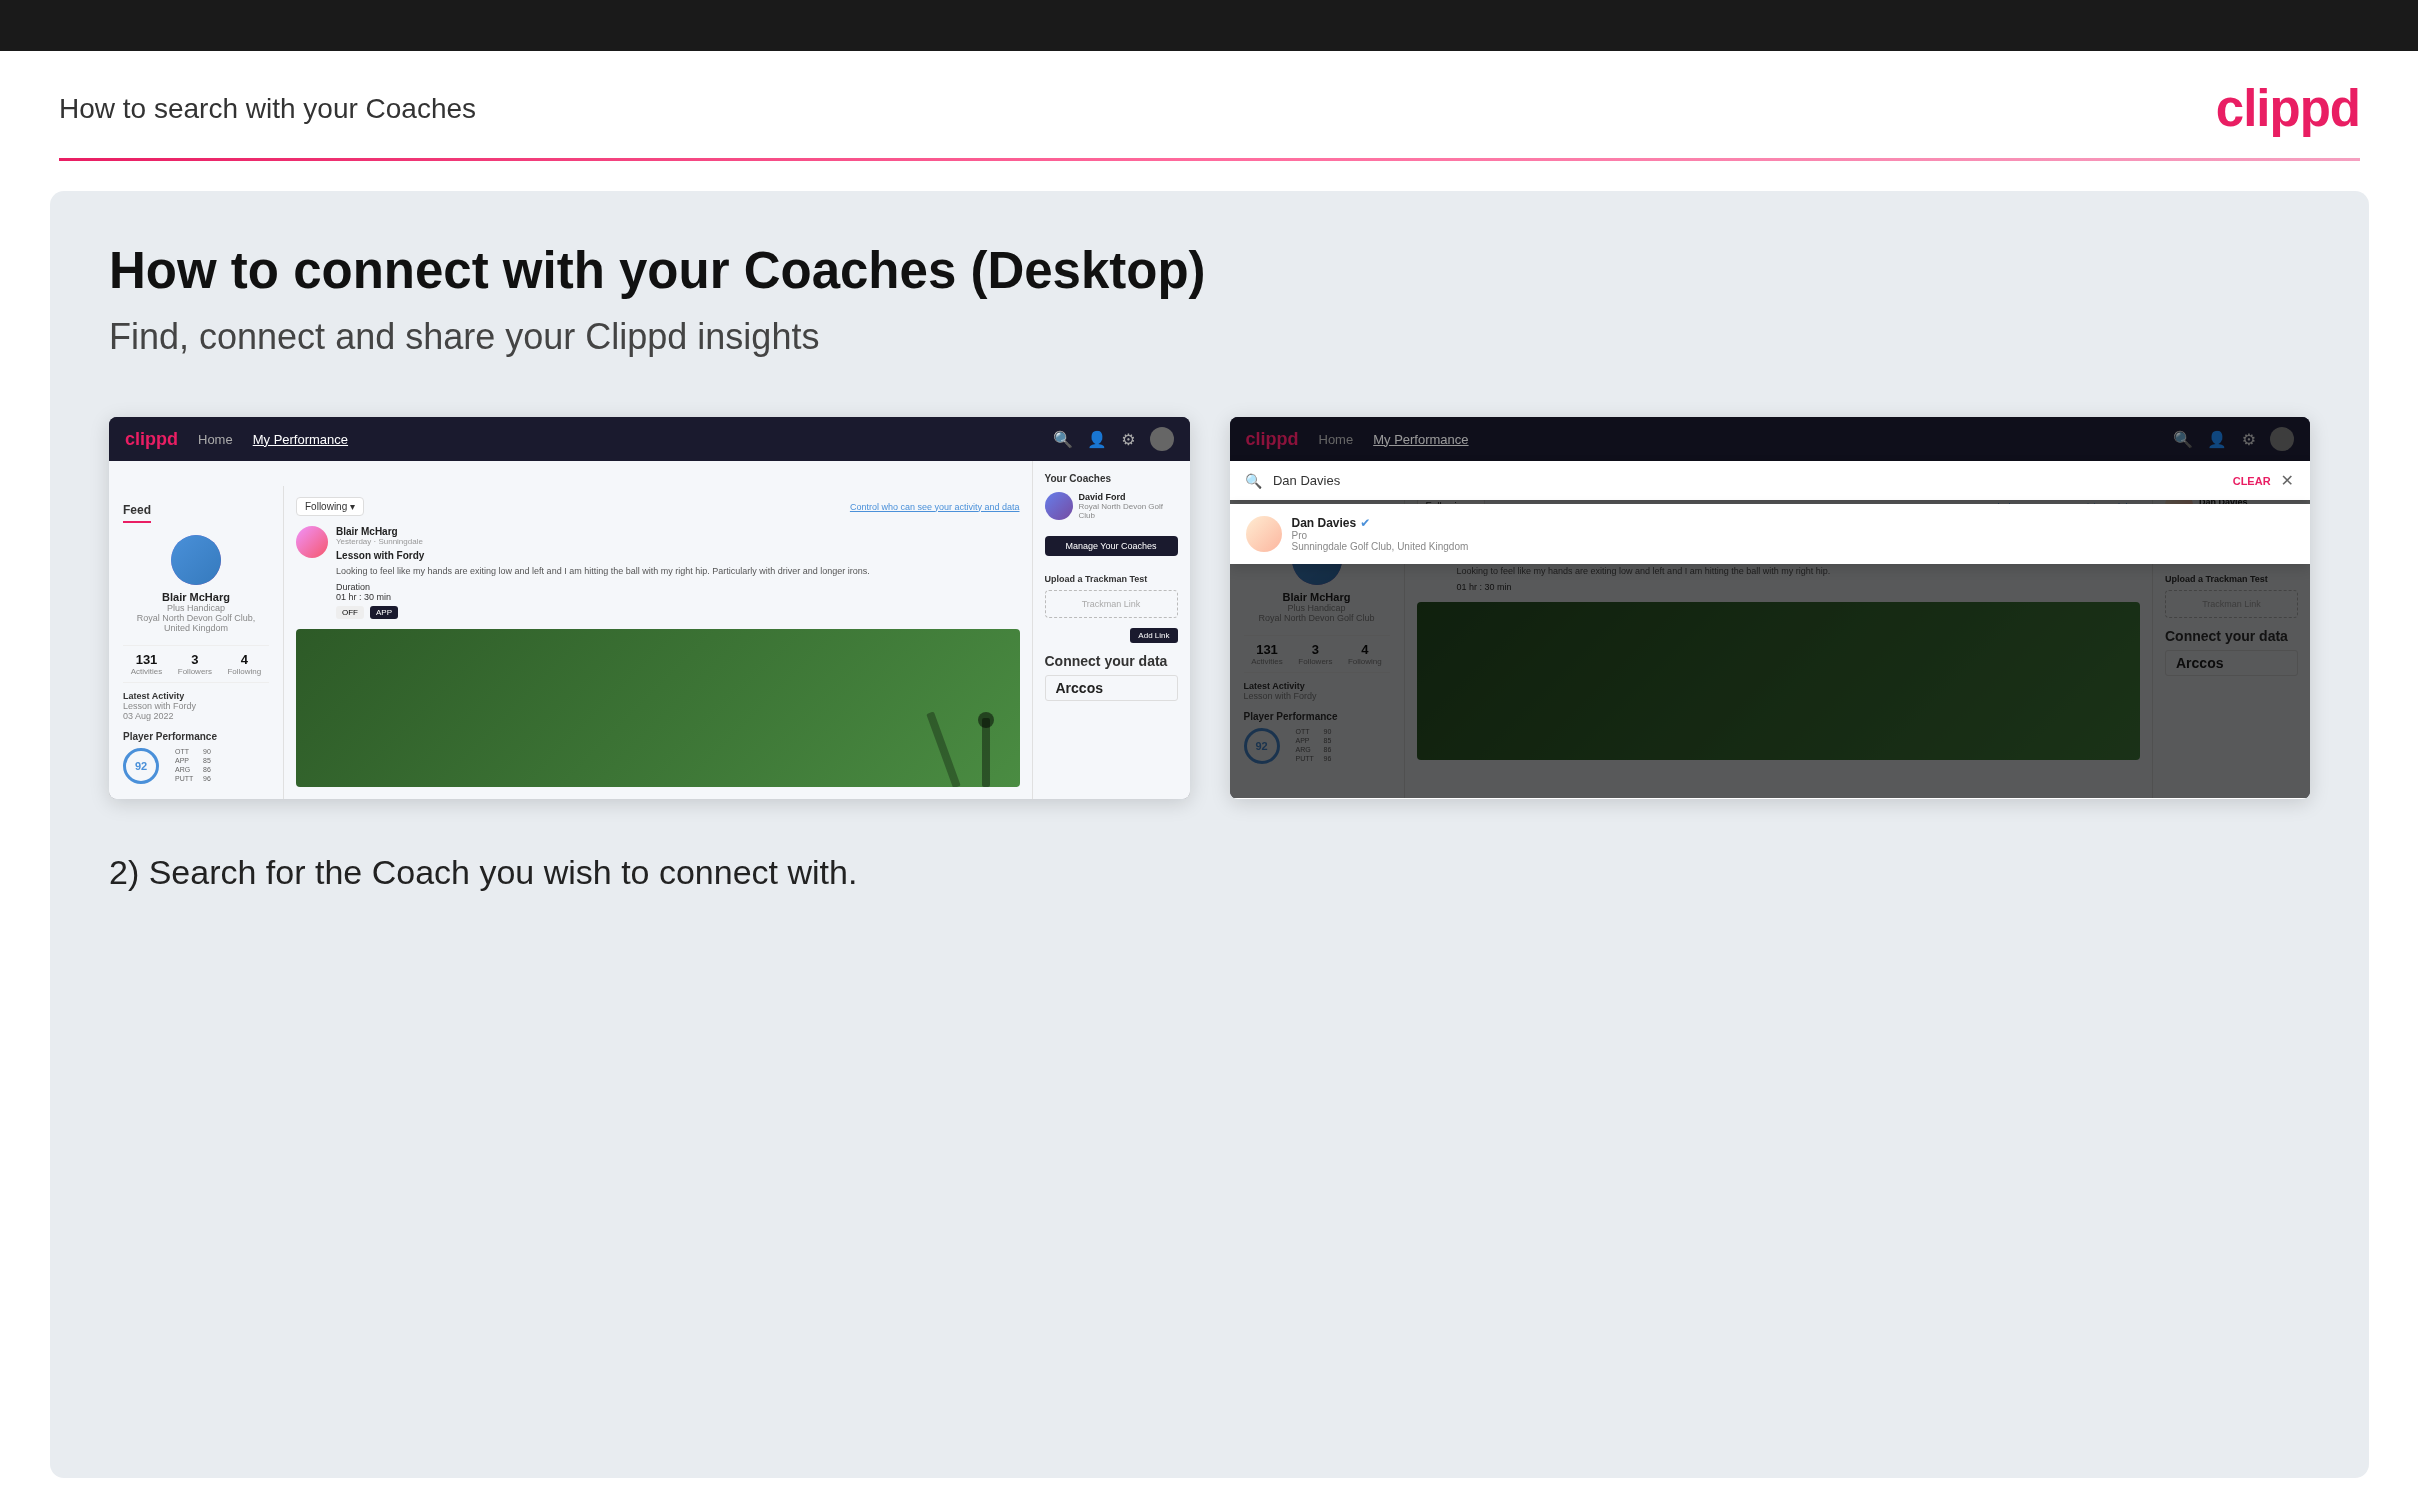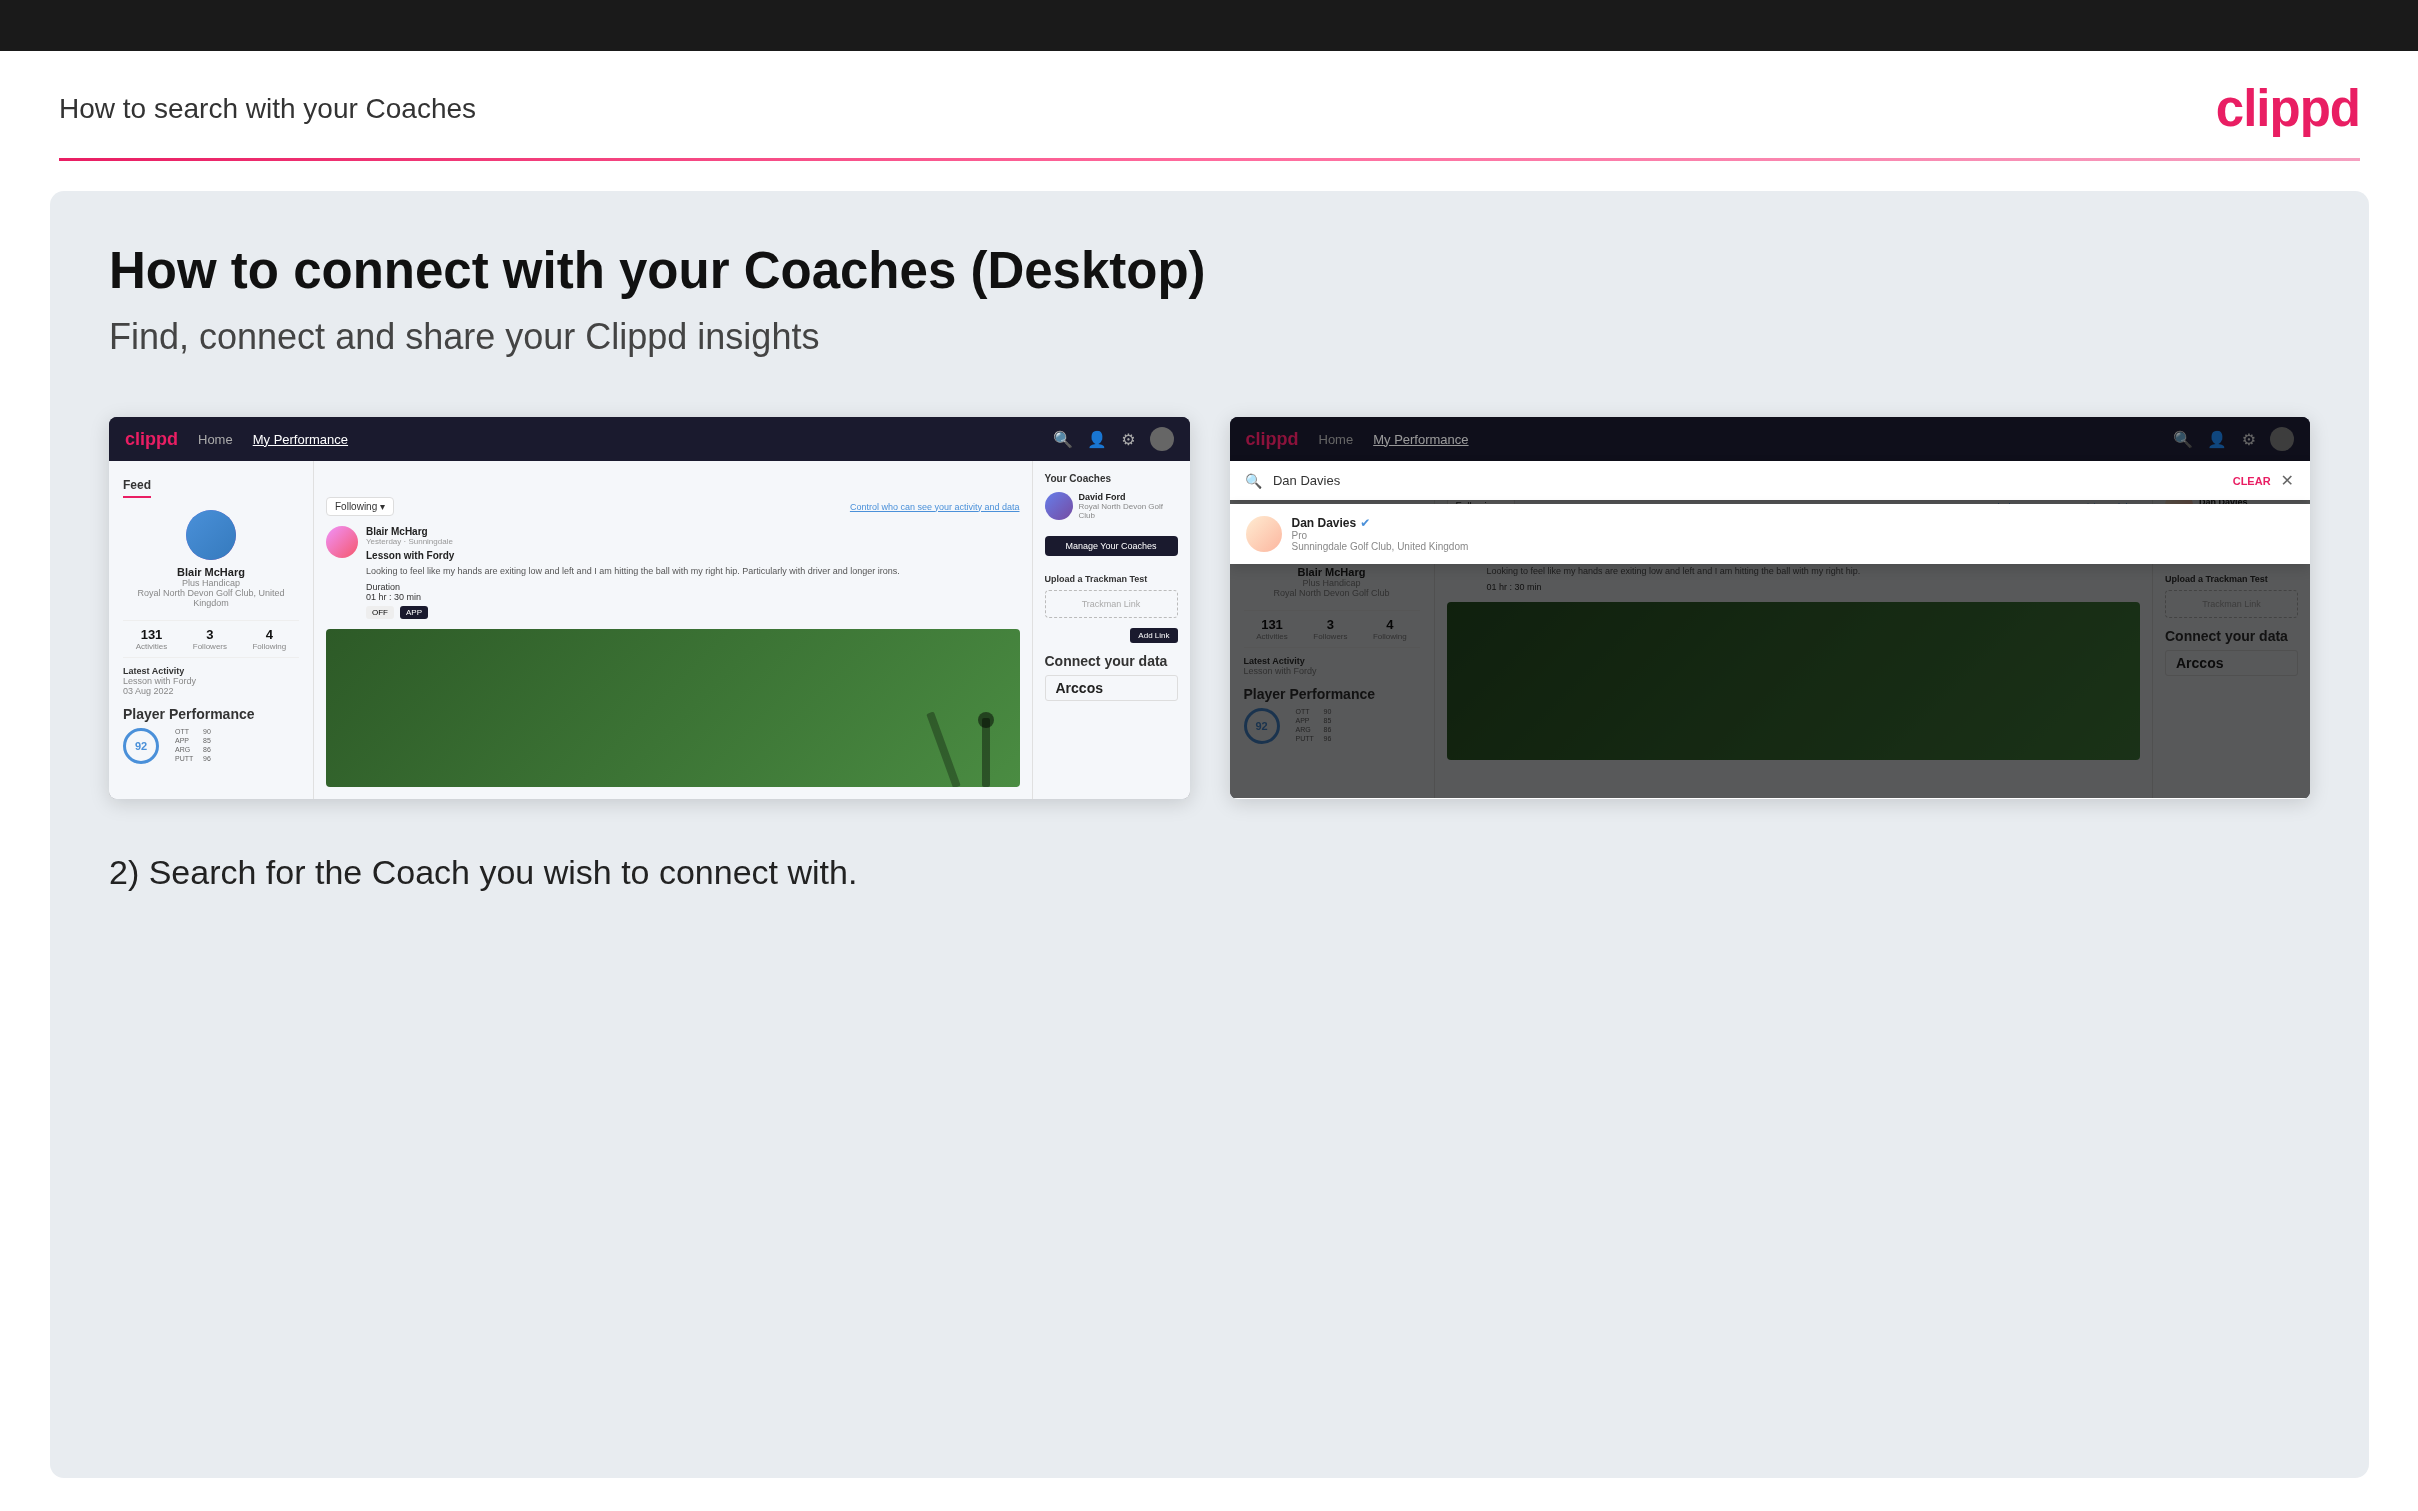--- a/index.html
+++ b/index.html
@@ -133,25 +133,26 @@
     
     .app-body {
       display: flex;
       background: #f5f7fa;
       min-height: 337px;
       position: relative;
     }
 
     
     .left-panel {
-      width: 205px;
+      width: 175px;
       background: #f5f7fa;
       padding: 14px;
       border-right: 1px solid #e0e0e0;
       flex-shrink: 0;
+      margin-top: 25px;
     }
     .feed-tab {
       font-size: 12px;
       font-weight: 600;
       color: #333;
       border-bottom: 2px solid #e91e63;
       display: inline-block;
       padding-bottom: 4px;
       margin-bottom: 12px;
     }
@@ -221,21 +222,21 @@
       color: #333;
     }
     .latest-activity-sub {
       font-size: 9px;
       color: #888;
     }
     .player-perf {
       margin-top: 10px;
     }
     .player-perf-title {
-      font-size: 14px;
+      font-size: 10px;
       font-weight: 600;
       color: #333;
       margin-bottom: 6px;
     }
     .quality-circle {
       width: 36px;
       height: 36px;
       border-radius: 50%;
       border: 3px solid #4a90d9;
       display: inline-flex;

